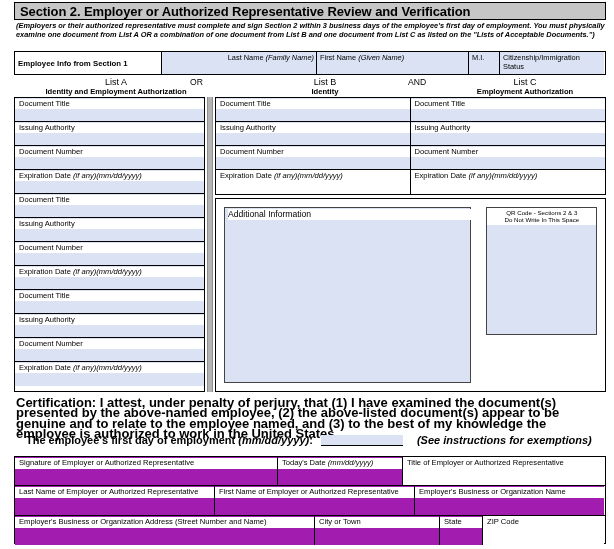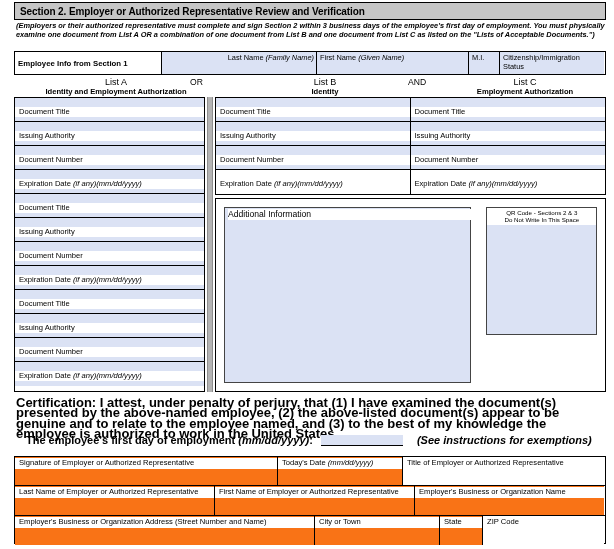--- a/index.html
+++ b/index.html
@@ -24,21 +24,21 @@
   .section-bar {
     position: absolute;
     left: 14px; top: 2px;
     width: 592px; height: 18px;
     background: #c6c6c6;
     border: 1px solid #000;
     display: flex; align-items: center;
     padding-left: 5px;
   }
   .section-bar .title {
-    font-size: 10px;
+    font-size: 13px;
     font-weight: bold;
     letter-spacing: -0.1px;
     white-space: nowrap;
   }
 
   
   .instructions {
     position: absolute;
     left: 16px; top: 21px;
     width: 590px;
@@ -175,21 +175,21 @@
     padding-top: 1px;
     height: 17px;
   }
 
   
   .fld {
     position: relative;
     border-bottom: 1px solid #000;
     background: #dbe2f4;
     height: 24px;
-    padding: 9px 2px 0 4px;
+    padding: 1px 2px 0 4px;
   }
   .fld:last-child { border-bottom: none; }
   .fld .flab {
     font-size: 7.6px;
     display: block;
     white-space: nowrap;
     background: #ffffff;
     line-height: 9.5px;
     height: 10px;
     margin: 0 -2px 0 -4px;
@@ -236,21 +236,21 @@
     border: 1.3px solid #000;
   }
   .sig-row {
     display: flex;
     border-bottom: 1px solid #000;
     height: 29.3px;
   }
   .sig-row:last-child { border-bottom: none; height: 29.4px; }
   .sig-cell {
     border-right: 1px solid #000;
-    background: #f97316;
+    background: #a21caf;
     padding: 1px 2px 0 4px;
     position: relative;
     height: 100%;
   }
   .sig-cell:last-child { border-right: none; }
   .sig-cell .flab {
     font-size: 7.6px;
     display: block;
     white-space: nowrap;
     background: #ffffff;

